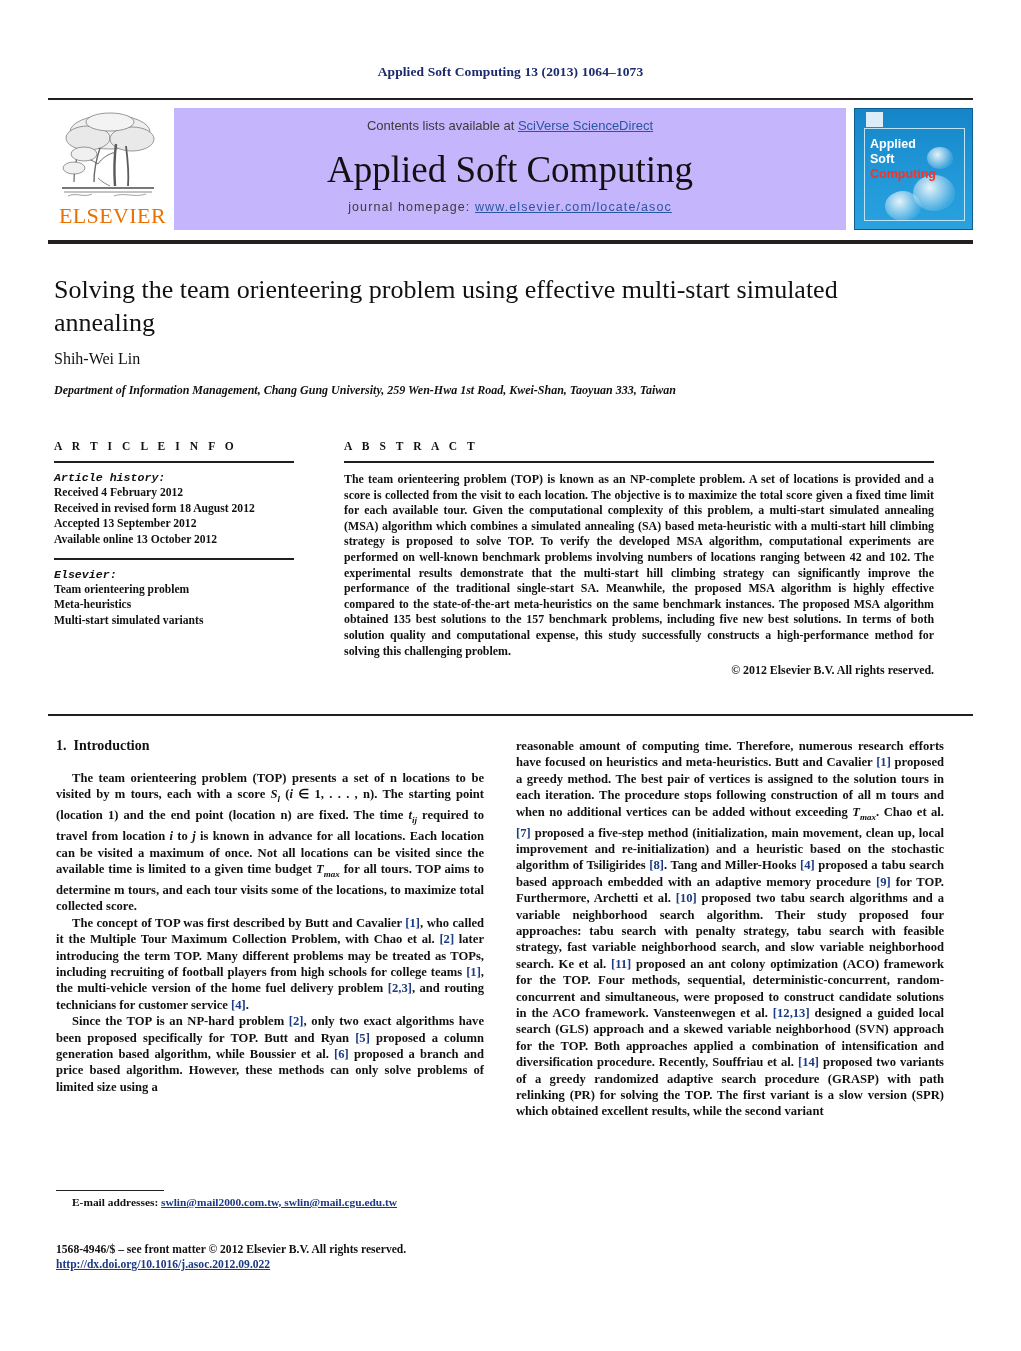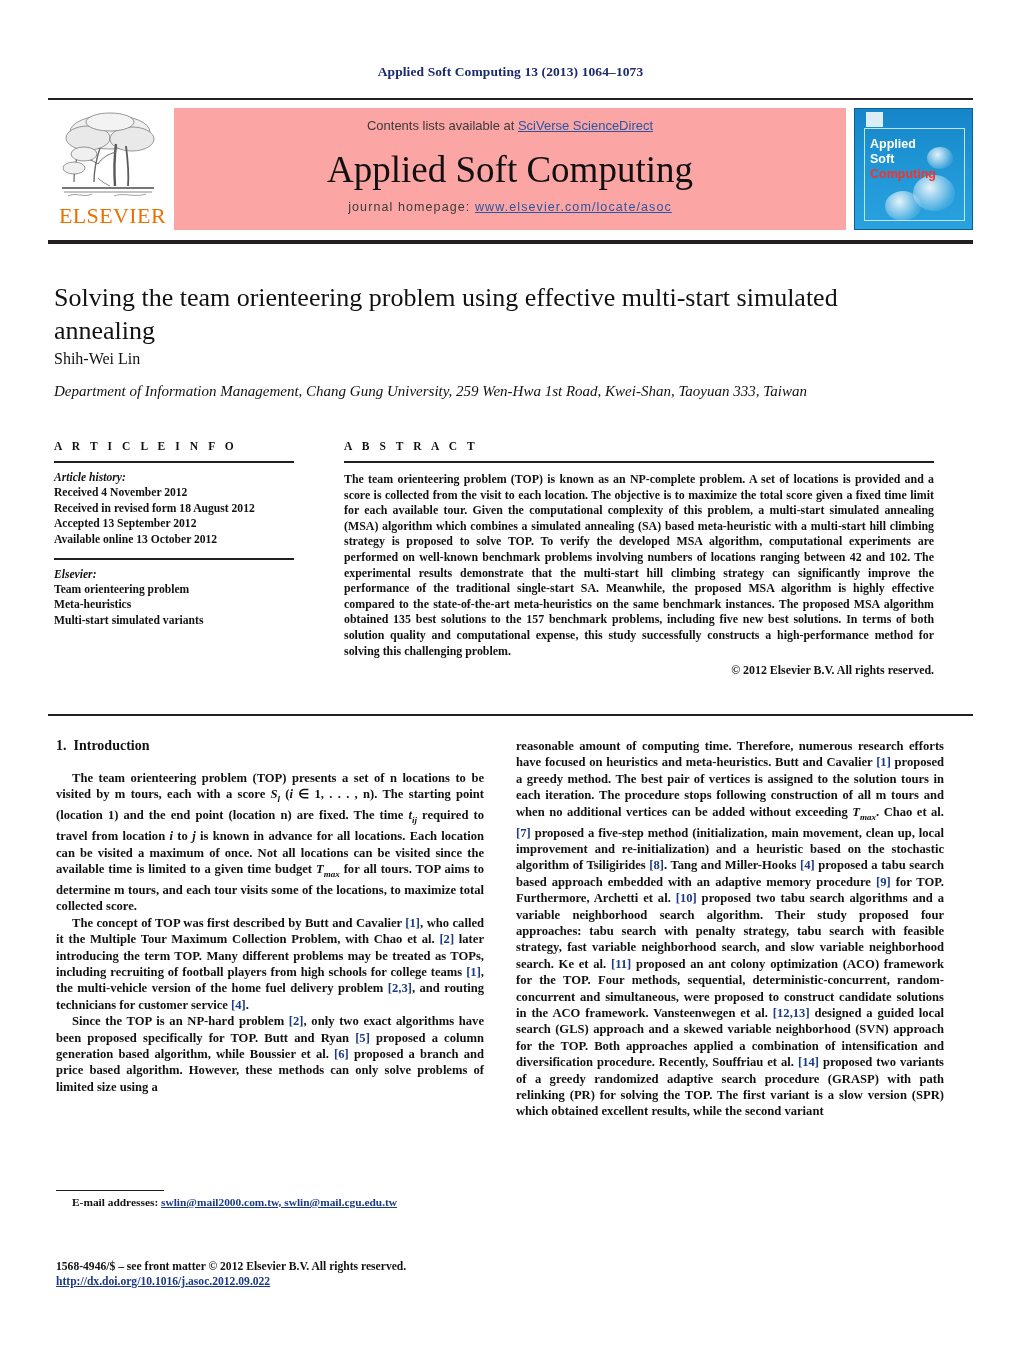--- a/index.html
+++ b/index.html
@@ -70,21 +70,21 @@
     font-family: "Liberation Serif", serif;
     font-size: 22px;
     letter-spacing: 0.4px;
     line-height: 24px;
   }
   .contents-box {
     position: absolute;
     left: 126px; top: 2px;
     width: 672px;
     height: 122px;
-    background: #fca5a5;
+    background: #c4b5fd;
   }
   .contents-line {
     position: absolute;
     left: 0; top: 10px;
     width: 672px;
     text-align: center;
     font-family: "Liberation Sans", sans-serif;
     font-size: 13px;
     color: #3a3a3a;
   }
@@ -157,43 +157,43 @@
     position: absolute;
     left: 48px; top: 240px;
     width: 925px;
     height: 4px;
     background: #231f20;
   }
 
   
   .title {
     position: absolute;
-    left: 54px; top: 281px;
+    left: 54px; top: 273px;
     width: 880px;
     font-family: "Liberation Serif", serif;
     font-size: 26px;
     line-height: 33px;
     color: #111111;
   }
   .author {
     position: absolute;
     left: 54px; top: 350px;
     width: 880px;
     font-family: "Liberation Serif", serif;
     font-size: 16px;
     color: #111111;
   }
   .affiliation {
     position: absolute;
     left: 54px; top: 383px;
     width: 880px;
     font-family: "Liberation Serif", serif;
     font-style: italic;
-    font-weight: normal;
-    font-size: 15px;
+    font-weight: bold;
+    font-size: 12px;
     color: #111111;
   }
 
   
   .info-col {
     position: absolute;
     left: 54px; top: 440px;
     width: 240px;
   }
   .abs-col {
@@ -221,20 +221,21 @@
   .info-block {
     margin-top: 7px;
     font-family: "Liberation Serif", serif;
     font-weight: bold;
     font-size: 11.6px;
     line-height: 15.4px;
     color: #111111;
   }
   .info-block .ital {
     font-style: italic;
+    font-family: Liberation Mono, monospace;
   }
   .abs-body {
     margin-top: 9px;
     font-family: "Liberation Serif", serif;
     font-weight: bold;
     font-size: 11.9px;
     line-height: 15.6px;
     text-align: justify;
     color: #111111;
   }
@@ -315,21 +316,20 @@
   .foot-email .mail { color: #1a3a86; }
   .imprint {
     position: absolute;
     left: 56px; top: 1242px;
     width: 470px;
     font-family: "Liberation Serif", serif;
     font-weight: bold;
     font-size: 11.6px;
     line-height: 15.4px;
     color: #111111;
-    margin-top: 17px;
   }
   .imprint .doi { color: #1a3a86; }
 </style>
 </head>
 <body>
 
 <div class="page">
 
   <div class="runhead">Applied Soft Computing 13 (2013) 1064–1073</div>
   <div class="rule-top"></div>
@@ -390,21 +390,21 @@
 
   <div class="title">Solving the team orienteering problem using effective multi-start simulated annealing</div>
   <div class="author">Shih-Wei Lin</div>
   <div class="affiliation">Department of Information Management, Chang Gung University, 259 Wen-Hwa 1st Road, Kwei-Shan, Taoyuan 333, Taiwan</div>
 
   <div class="info-col">
     <div class="sec-head">A R T I C L E   I N F O</div>
     <div class="hr-black"></div>
     <div class="info-block">
       <div class="ital">Article history:</div>
-      <div>Received 4 November 2012</div>
+      <div>Received 4 February 2012</div>
       <div>Received in revised form 18 August 2012</div>
       <div>Accepted 13 September 2012</div>
       <div>Available online 13 October 2012</div>
     </div>
     <div class="hr-thin"></div>
     <div class="info-block">
       <div class="ital">Elsevier:</div>
       <div>Team orienteering problem</div>
       <div>Meta-heuristics</div>
       <div>Multi-start simulated variants</div>

